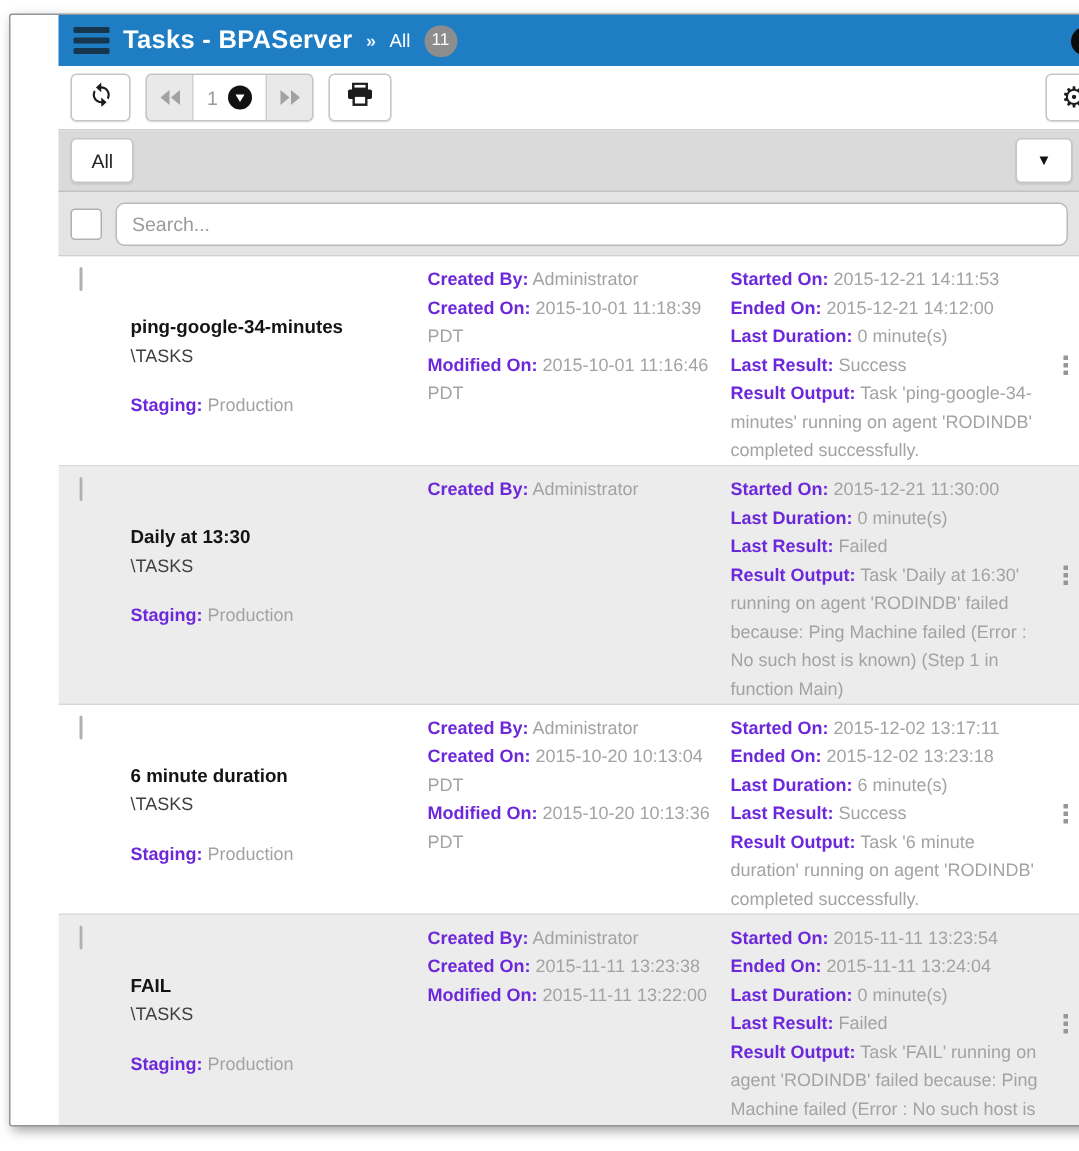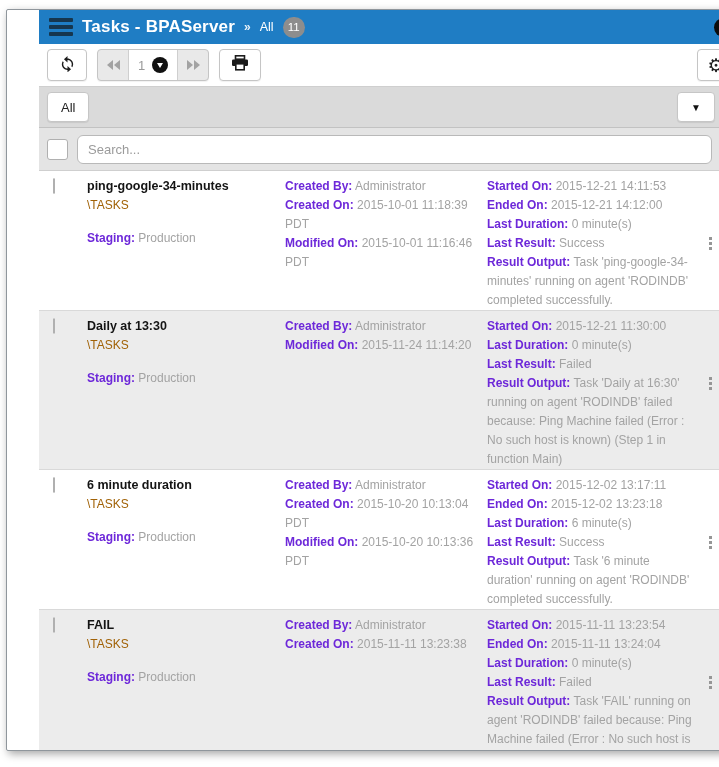--- a/index.html
+++ b/index.html
@@ -73,22 +73,22 @@
   
   .rows{flex:1;overflow:hidden;background:#fff;}
   .trow{display:flex;border-bottom:1px solid #d9d9d9;padding-top:6px;font-size:12px;line-height:19px;}
   .trow.alt{background:#ececec;}
   .cb-col{width:48px;flex:none;}
   .cb-col .checkbox{margin:52px 0 0 14px;}
   .c1{width:198px;flex:none;}
   .c2{width:202px;flex:none;}
   .c3{width:210px;flex:none;}
   .menu-col{flex:1;display:flex;justify-content:center;align-items:flex-start;padding-top:58px;}
-  .task-name{font-weight:bold;color:#141414;font-size:12.5px;}
-  .task-path{color:#a16207;}
+  .task-name{font-weight:bold;color:#141414;font-size:12.5px;margin-top:32px;}
+  .task-path{color:#404040;}
   .staging-line{margin-top:14px;}
   .lbl{font-weight:bold;color:#6d28d9;}
   .val{color:#a3a3a3;}
   .kebab{display:inline-flex;flex-direction:column;gap:2px;cursor:pointer;padding:2px;}
   .kebab i{width:3px;height:3px;background:#969696;display:block;}
 </style>
 </head>
 <body>
 
 <div class="window">
@@ -194,21 +194,20 @@
 
         <div class="trow alt">
           <div class="cb-col"><span class="checkbox"></span></div>
           <div class="c1">
             <div class="task-name">Daily at 13:30</div>
             <div class="task-path">\TASKS</div>
             <div class="staging-line"><span class="lbl">Staging:</span> <span class="val">Production</span></div>
           </div>
           <div class="c2">
             <div><span class="lbl">Created By:</span> <span class="val">Administrator</span></div>
-            <div><span class="lbl">Modified On:</span> <span class="val">2015-11-24 11:14:20</span></div>
           </div>
           <div class="c3">
             <div><span class="lbl">Started On:</span> <span class="val">2015-12-21 11:30:00</span></div>
             <div><span class="lbl">Last Duration:</span> <span class="val">0 minute(s)</span></div>
             <div><span class="lbl">Last Result:</span> <span class="val">Failed</span></div>
             <div><span class="lbl">Result Output:</span> <span class="val">Task 'Daily at 16:30' running on agent 'RODINDB' failed because: Ping Machine failed (Error : No such host is known) (Step 1 in function Main)</span></div>
           </div>
           <div class="menu-col">
               <span class="kebab">
                 <i></i>
@@ -249,20 +248,21 @@
         <div class="trow alt">
           <div class="cb-col"><span class="checkbox"></span></div>
           <div class="c1">
             <div class="task-name">FAIL</div>
             <div class="task-path">\TASKS</div>
             <div class="staging-line"><span class="lbl">Staging:</span> <span class="val">Production</span></div>
           </div>
           <div class="c2">
             <div><span class="lbl">Created By:</span> <span class="val">Administrator</span></div>
             <div><span class="lbl">Created On:</span> <span class="val">2015-11-11 13:23:38</span></div>
+            <div><span class="lbl">Modified On:</span> <span class="val">2015-11-11 13:22:00</span></div>
           </div>
           <div class="c3">
             <div><span class="lbl">Started On:</span> <span class="val">2015-11-11 13:23:54</span></div>
             <div><span class="lbl">Ended On:</span> <span class="val">2015-11-11 13:24:04</span></div>
             <div><span class="lbl">Last Duration:</span> <span class="val">0 minute(s)</span></div>
             <div><span class="lbl">Last Result:</span> <span class="val">Failed</span></div>
             <div><span class="lbl">Result Output:</span> <span class="val">Task 'FAIL' running on agent 'RODINDB' failed because: Ping Machine failed (Error : No such host is known) (Step 1 in function Main)</span></div>
           </div>
           <div class="menu-col">
               <span class="kebab">

